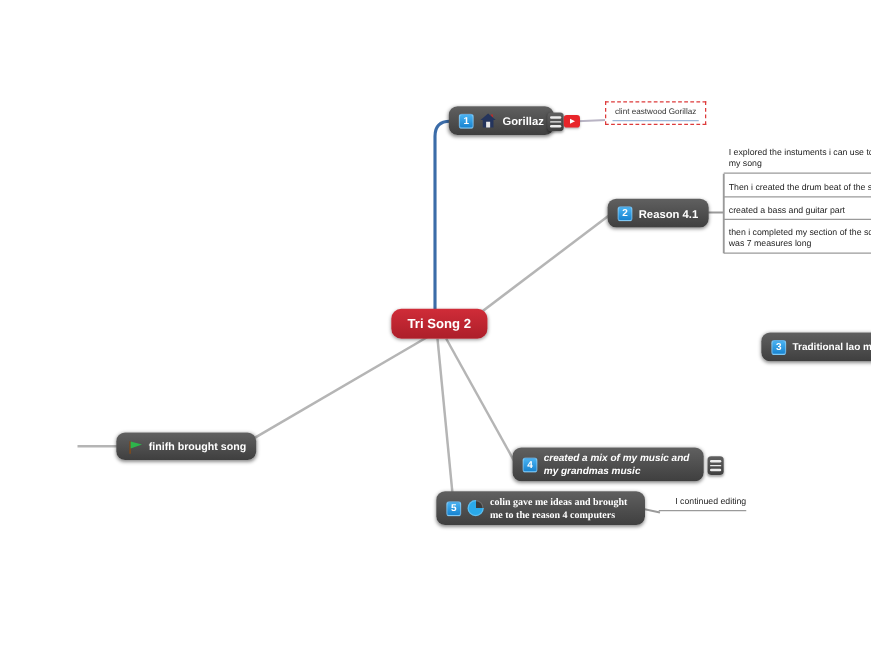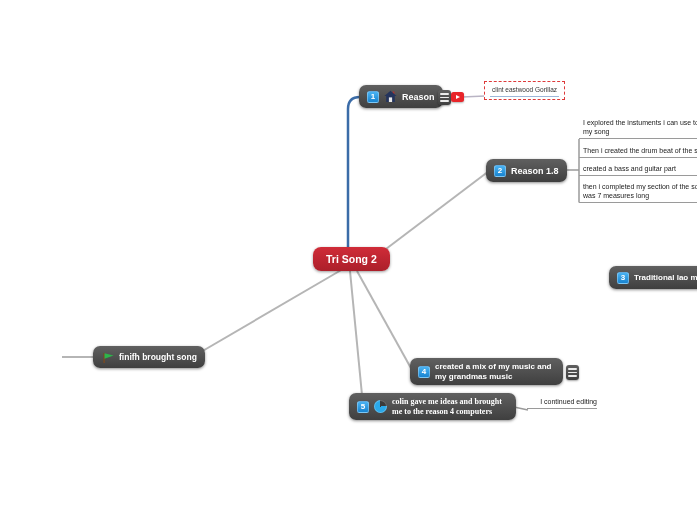--- a/index.html
+++ b/index.html
@@ -104,38 +104,38 @@
     <span class="label">Tri Song 2</span>
   </div>
 
   <div class="node" style="left:359px;top:85px;height:23px;">
     <span class="badge">1</span>
     <svg class="icon" width="13" height="13" viewBox="0 0 13 13">
       <rect x="8.6" y="1.5" width="1.8" height="3.2" fill="#b03030"></rect>
       <path d="M6.5 0.8 L12.6 6 H10.8 V12 H2.2 V6 H0.4 Z" fill="#24345c"></path>
       <rect x="4.9" y="7.4" width="3.2" height="4.6" fill="#e9e9e9"></rect>
     </svg>
-    <span class="label">Reason</span>
+    <span class="label">Gorillaz</span>
   </div>
   <div class="float-icon notes-icon" style="left:438px;top:90px;">
     <i></i>
       <i></i>
       <i></i>
   </div>
   <div class="float-icon yt-icon" style="left:451px;top:92px;">
     <span class="tri"></span>
   </div>
 
   <div class="dashed-note">
     <div class="link-text">clint eastwood Gorillaz</div>
   </div>
 
   <div class="node" style="left:486px;top:159px;height:23px;">
     <span class="badge">2</span>
-    <span class="label">Reason 1.8</span>
+    <span class="label">Reason 4.1</span>
   </div>
 
   <div class="line-item" style="top:118px;height:21px;">
     <div>I explored the instuments i can use to create</div>
     <div>my song</div>
   </div>
   <div class="line-item" style="top:144px;height:14px;">
     <div>Then i created the drum beat of the song</div>
     <div></div>
   </div>
@@ -148,21 +148,21 @@
     <div>was 7 measures long</div>
   </div>
 
   <div class="node" style="left:609px;top:266px;height:23px;width:130px;font-size:8px;">
     <span class="badge">3</span>
     <span class="label">Traditional lao music</span>
   </div>
 
   <div class="node" style="left:410px;top:358px;width:153px;font-size:8px;line-height:9.5px;">
     <span class="badge">4</span>
-    <span class="label wrap" style="width:134px;">created a mix of my music and my grandmas music</span>
+    <span class="label wrap" style="width:134px;font-style:italic;">created a mix of my music and my grandmas music</span>
   </div>
   <div class="float-icon notes-icon" style="left:566px;top:365px;">
     <i></i>
       <i></i>
       <i></i>
   </div>
 
   <div class="node" style="left:349px;top:393px;width:167px;font-size:8px;line-height:9.5px;">
     <span class="badge">5</span>
     <span class="icon pie-icon"></span>

